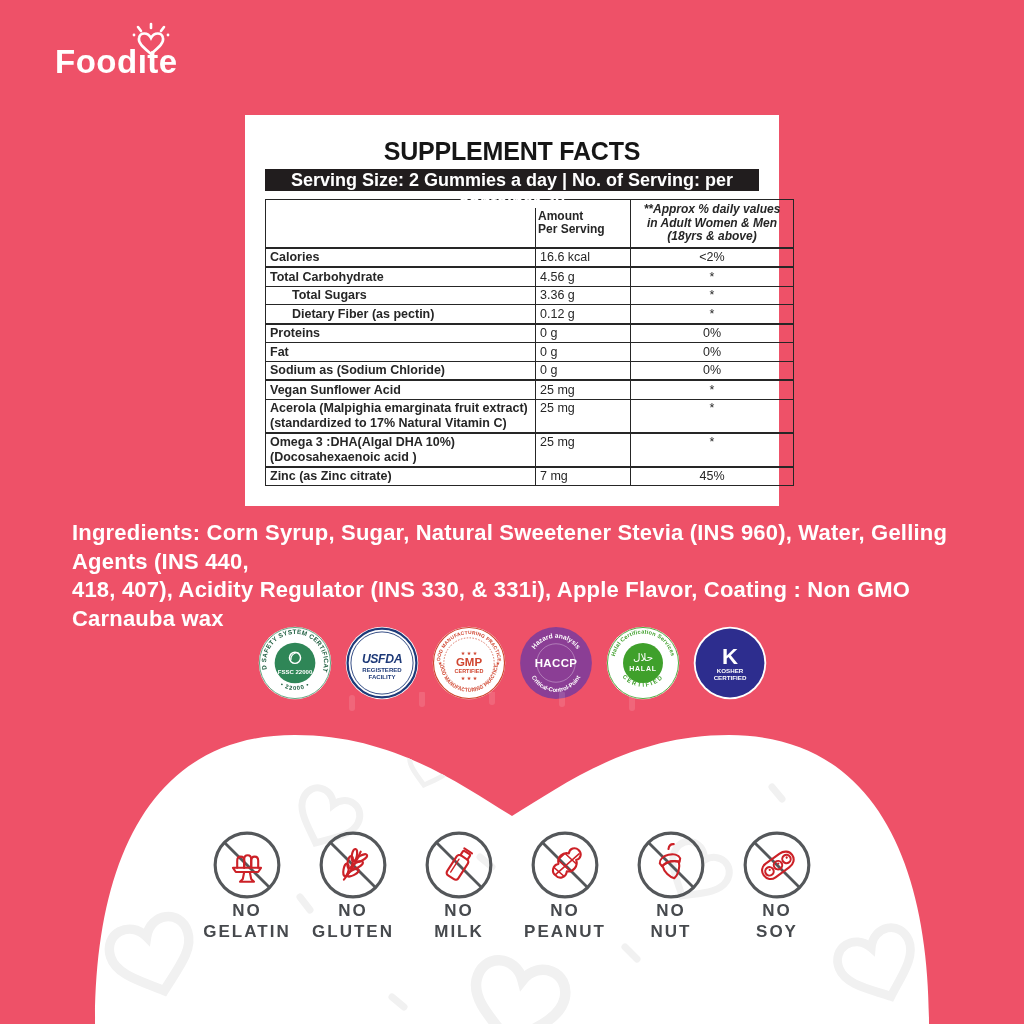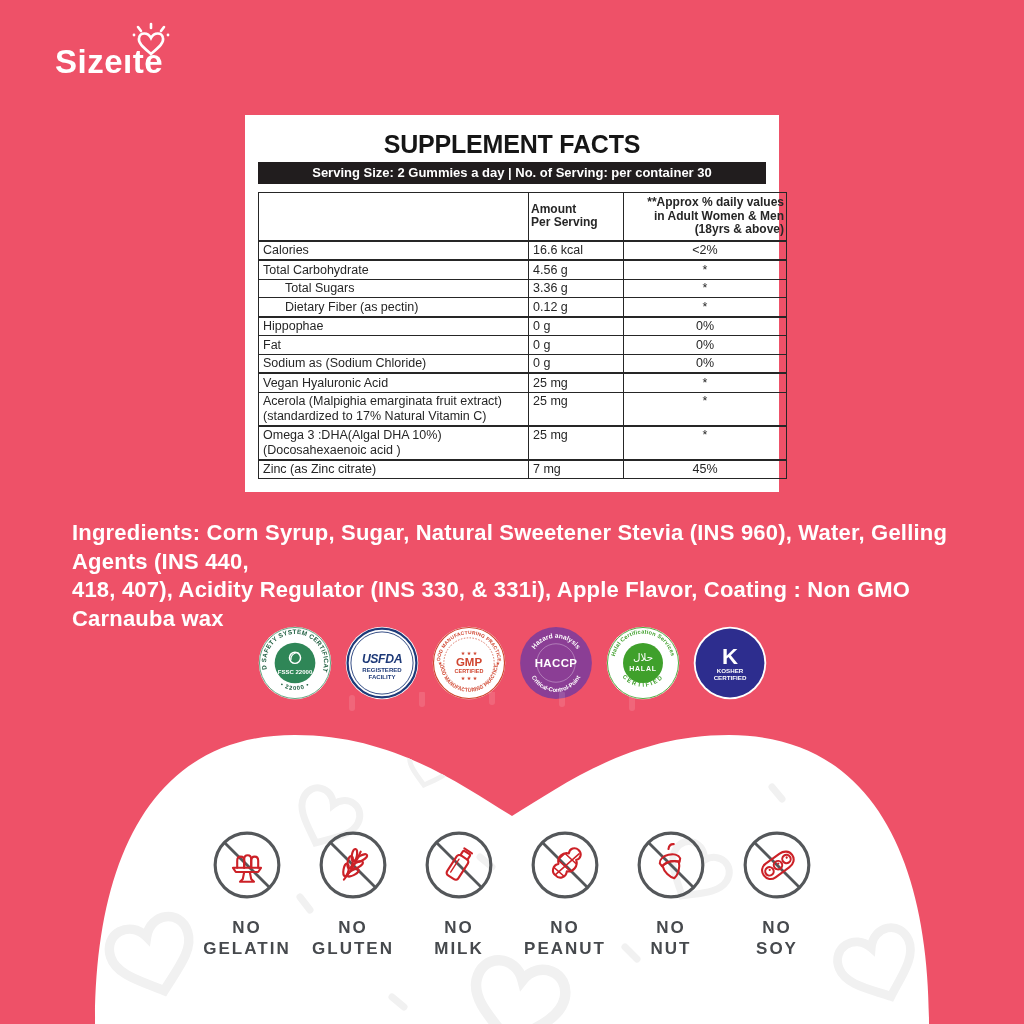--- a/index.html
+++ b/index.html
@@ -5,56 +5,56 @@
   html,body{margin:0;padding:0;background:#777;}
   .canvas{
     position:relative;width:1024px;height:1024px;overflow:hidden;
     background:#ee5168;font-family:"Liberation Sans",sans-serif;
     -webkit-font-smoothing:antialiased;
   }
   
   .logo{position:absolute;left:55px;top:44px;color:#fff;font-size:33px;font-weight:700;letter-spacing:.5px;line-height:36px;}
   .logo .heart-mark{position:absolute;left:76px;top:-22px;width:40px;height:40px;}
   
-  .panel{position:absolute;left:245px;top:115px;width:534px;background:#fff;padding:13px;box-sizing:border-box;}
+  .panel{position:absolute;left:245px;top:115px;width:534px;background:#fff;padding:20px;box-sizing:border-box;}
   .panel-title{font-size:25px;font-weight:700;letter-spacing:-.2px;text-align:center;color:#161616;padding:2px 0 3px;}
-  .serving-bar{background:#211d1e;color:#fff;font-size:13px;font-weight:700;text-align:center;height:22px;line-height:22px;}
+  .serving-bar{background:#211d1e;color:#fff;font-size:18px;font-weight:700;text-align:center;height:22px;line-height:22px;}
   table.facts{width:100%;border-collapse:collapse;table-layout:fixed;margin-top:8px;color:#262626;}
   table.facts{border:1.5px solid #262626;}
   table.facts th,table.facts td{border:1.2px solid #262626;}
   table.facts th{font-size:12px;font-weight:700;vertical-align:middle;padding:3px 2px;line-height:13.5px;}
   th.h-amount{text-align:left;padding-left:15px;}
-  th.h-daily{text-align:right;}
+  th.h-daily{text-align:center;font-style:italic;}
   table.facts td{font-size:12.5px;line-height:14.5px;padding:1.5px 4px;vertical-align:top;}
-  td.c-name{padding-left:7px;}
+  td.c-name{padding-left:7px;font-weight:bold;}
   td.c-name.indent{padding-left:26px;}
   td.c-amount{padding-left:15px;}
   td.c-daily{text-align:center;}
   tr.sep-thick td{border-bottom-width:2.5px;}
   tr.head-row th{border-bottom-width:2.5px;}
   
   .ingredients{position:absolute;left:72px;top:519px;width:880px;text-align:left;color:#fff;font-size:22px;font-weight:700;line-height:28.5px;letter-spacing:.2px;}
   
   .badges{position:absolute;left:0;top:626px;width:100%;display:flex;justify-content:center;gap:13px;}
   .badge{width:74px;height:74px;flex:0 0 auto;}
   .badge svg{display:block;width:74px;height:74px;}
   
   .blob{position:absolute;left:0;top:692px;width:1024px;height:332px;}
   .allergens{position:absolute;left:0;top:830px;width:100%;display:flex;justify-content:center;gap:6px;}
   .allergen{width:100px;text-align:center;}
   .allergen svg{display:block;width:70px;height:70px;margin:0 auto;}
-  .allergen .lbl{margin-top:17px;font-size:17px;font-weight:700;letter-spacing:2px;color:#46494d;line-height:21px;}
+  .allergen .lbl{margin-top:0;font-size:17px;font-weight:700;letter-spacing:2px;color:#46494d;line-height:21px;}
 </style>
 </head>
 <body>
 
 <div class="canvas">
 
   <div class="logo">
-    <span>Size</span><span>ı</span><span>te</span>
+    <span>Food</span><span>ı</span><span>te</span>
     <svg class="heart-mark" viewBox="0 0 40 40">
       <g stroke="#ffffff" stroke-width="2.6" fill="none" stroke-linecap="round">
         <path d="M20 16 C17 10 9 10 8 16 C7 21 12 25 20 32 C28 25 33 21 32 16 C31 10 23 10 20 16 Z"></path>
         <path d="M20 6 V2"></path>
         <path d="M10 9 L7 5"></path>
         <path d="M30 9 L33 5"></path>
       </g>
       <circle cx="3" cy="13" r="1.4" fill="#ffffff"></circle>
       <circle cx="37" cy="13" r="1.4" fill="#ffffff"></circle>
     </svg>
@@ -107,42 +107,42 @@
           </tr>
           <tr class="sep-thick">
             <td class="c-name indent">
               <div>Dietary Fiber (as pectin)</div>
             </td>
             <td class="c-amount">0.12 g</td>
             <td class="c-daily">*</td>
           </tr>
           <tr>
             <td class="c-name">
-              <div>Hippophae</div>
+              <div>Proteins</div>
             </td>
             <td class="c-amount">0 g</td>
             <td class="c-daily">0%</td>
           </tr>
           <tr>
             <td class="c-name">
               <div>Fat</div>
             </td>
             <td class="c-amount">0 g</td>
             <td class="c-daily">0%</td>
           </tr>
           <tr class="sep-thick">
             <td class="c-name">
               <div>Sodium as (Sodium Chloride)</div>
             </td>
             <td class="c-amount">0 g</td>
             <td class="c-daily">0%</td>
           </tr>
           <tr>
             <td class="c-name">
-              <div>Vegan Hyaluronic Acid</div>
+              <div>Vegan Sunflower Acid</div>
             </td>
             <td class="c-amount">25 mg</td>
             <td class="c-daily">*</td>
           </tr>
           <tr class="sep-thick">
             <td class="c-name">
               <div>Acerola (Malpighia emarginata fruit extract)</div>
               <div>(standardized to 17% Natural Vitamin C)</div>
             </td>
             <td class="c-amount">25 mg</td>

